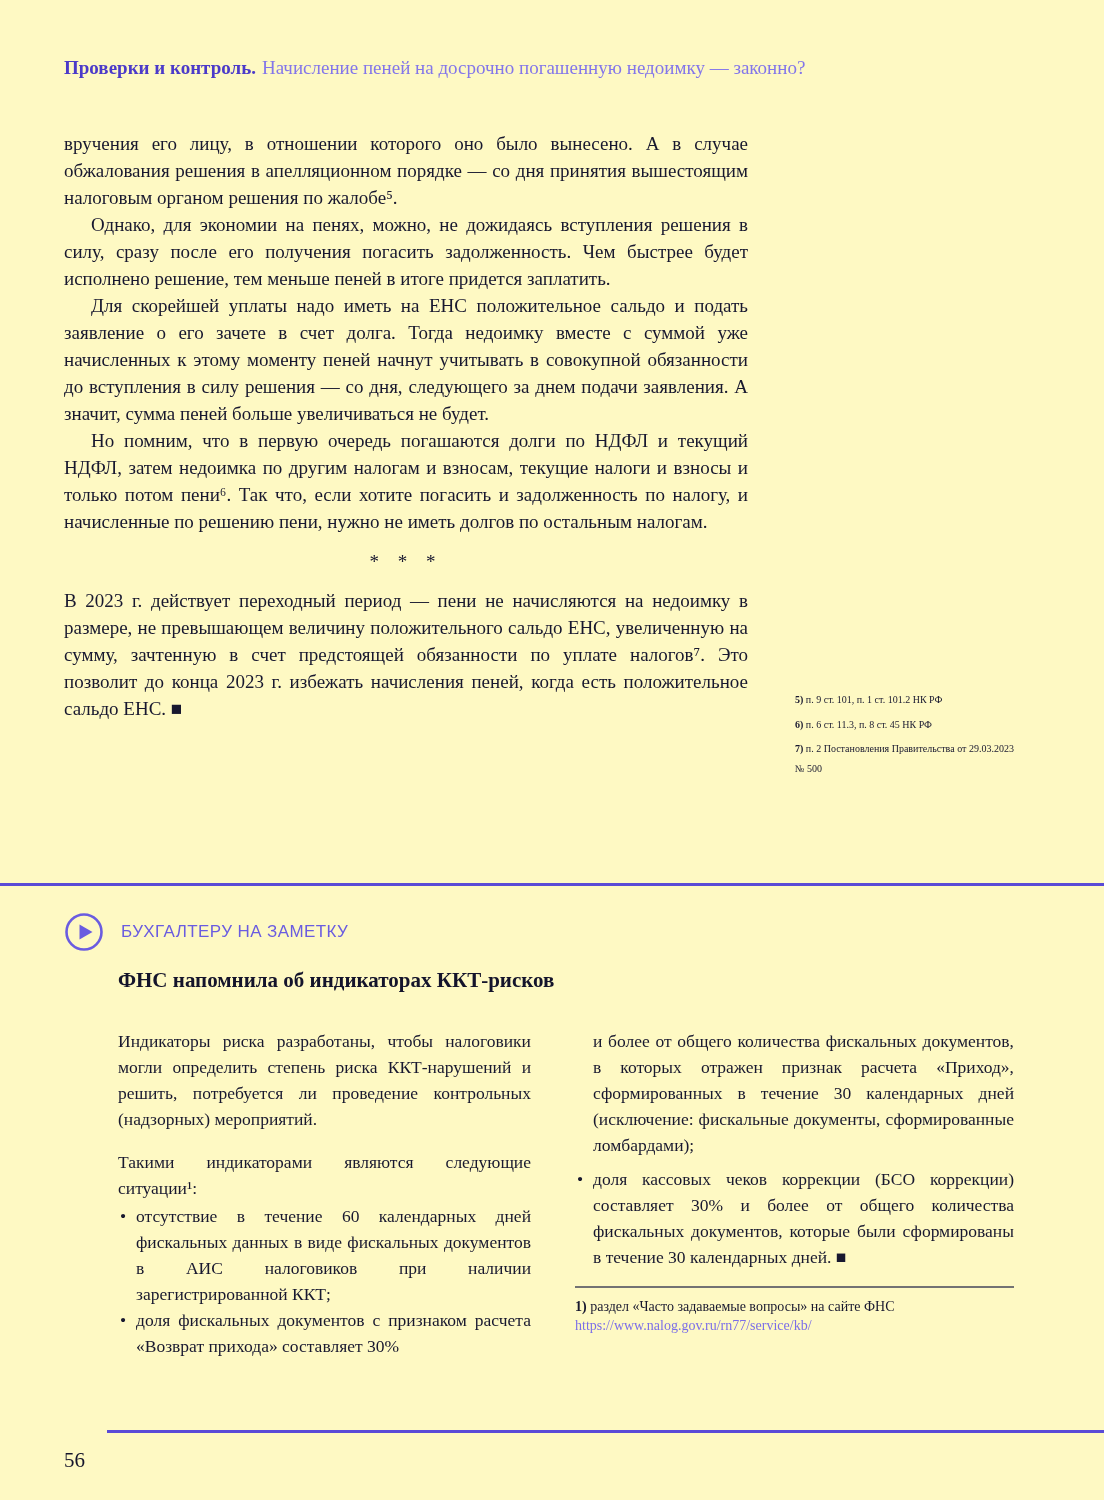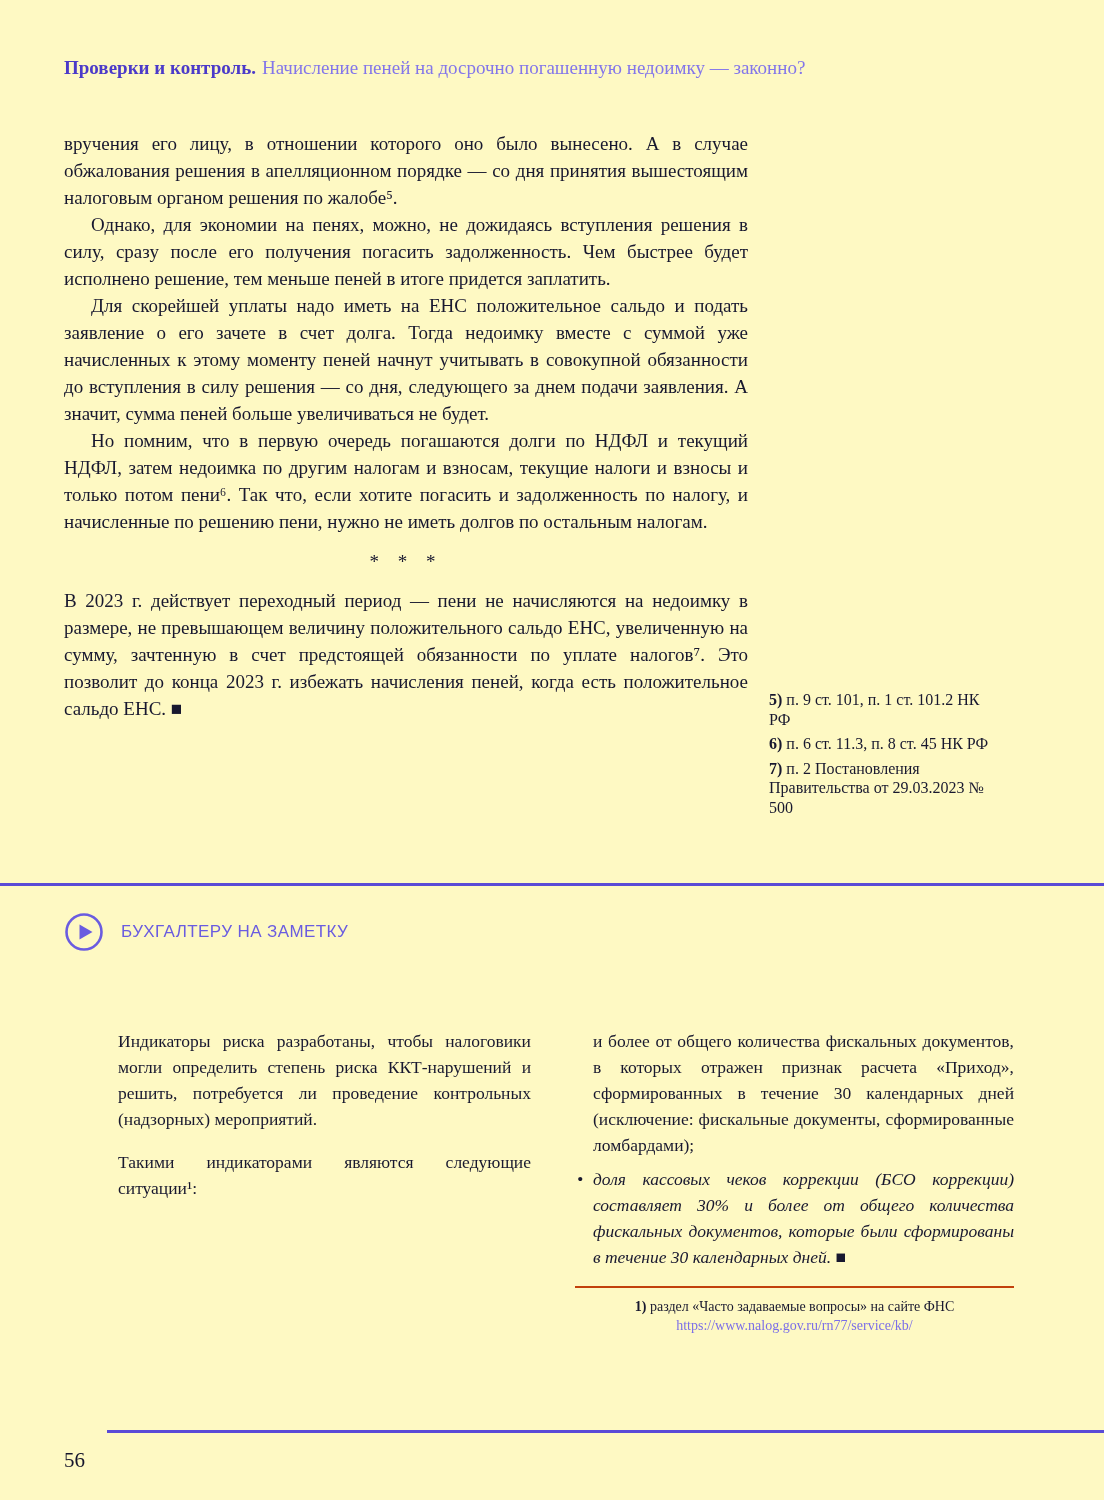--- a/index.html
+++ b/index.html
@@ -19,22 +19,22 @@
   .body-col {
     position:absolute; left:64px; top:130px; width:684px;
     font-size:19px; line-height:27px; text-align:justify; hyphens:auto;
   }
   .body-col p { text-indent:27px; }
   .body-col p.no-indent { text-indent:0; }
   .stars { text-align:center; letter-spacing:7px; margin:13px 0 12px; font-size:19px; }
 
   
   .footnotes {
-    position:absolute; left:769px; top:690px; width:230px;
-    font-size:16px; line-height:19.5px;
+    position:absolute; left:795px; top:690px; width:230px;
+    font-size:10px; line-height:19.5px;
   }
   .fn { margin-bottom:5px; }
   .fn-num { font-weight:bold; }
 
   
   .divider { position:absolute; left:0; top:883px; width:1104px; height:3px; background:#5a4bd6; }
 
   
   .note-head { position:absolute; left:64px; top:912px; display:flex; align-items:center; gap:17px; }
   .play-icon { width:40px; height:40px; display:block; }
@@ -42,28 +42,28 @@
     font-family:"Liberation Sans","DejaVu Sans",sans-serif;
     font-size:17px; color:#6a5ce0; letter-spacing:0.4px;
   }
   .note-heading { position:absolute; left:118px; top:968px; font-size:21px; font-weight:bold; color:#14142b; }
   .note-cols { position:absolute; left:118px; top:1028px; width:896px; display:flex; gap:44px; }
   .ncol { font-size:17.5px; line-height:26px; text-align:justify; hyphens:auto; }
   .ncol-left  { width:413px; }
   .ncol-right { width:439px; }
   .nc-lead { margin-top:17px; }
   .nc-bullets { list-style:none; margin-top:2px; }
-  .nc-bullets li { position:relative; padding-left:18px;font-style:italic; }
+  .nc-bullets li { position:relative; padding-left:18px; }
   .nc-bullets li::before { content:"\2022"; position:absolute; left:2px; }
   .nc-cont { padding-left:18px; }
   .ncol-right .nc-bullets { margin-top:8px; }
 
   .note-fn {
-    margin-top:16px; border-top:2px solid #c2410c; padding-top:9px;
-    font-size:14px; line-height:19px; text-align:center;
+    margin-top:16px; border-top:2px solid #737373; padding-top:9px;
+    font-size:14px; line-height:19px; text-align:left;
   }
   .note-fn a { color:#7b6ee8; text-decoration:none; }
 
   
   .bottom-rule { position:absolute; left:107px; top:1430px; width:997px; height:3px; background:#5a4bd6; }
   .page-number { position:absolute; left:64px; top:1448px; font-size:21px; color:#14142b; }
 </style>
 </head>
 <body>
 
@@ -100,25 +100,30 @@
   <div class="divider"></div>
 
   <div class="note-head">
     <svg class="play-icon" viewBox="0 0 40 40" aria-hidden="true">
       <circle cx="20" cy="20" r="17.5" fill="none" stroke="#6a5ce0" stroke-width="2.6"></circle>
       <path d="M15.5 12.5 L28.5 20 L15.5 27.5 Z" fill="#6a5ce0"></path>
     </svg>
     <span class="note-label">БУХГАЛТЕРУ НА ЗАМЕТКУ</span>
   </div>
 
+  <h2 class="note-heading">ФНС напомнила об индикаторах ККТ-рисков</h2>
 
   <div class="note-cols">
     <div class="ncol ncol-left">
       <p>Индикаторы риска разработаны, чтобы налоговики могли определить степень риска ККТ-нарушений и решить, потребуется ли проведение контрольных (надзорных) мероприятий.</p>
       <p class="nc-lead">Такими индикаторами являются следующие ситуации¹:</p>
+      <ul class="nc-bullets">
+        <li>отсутствие в течение 60 календарных дней фискальных данных в виде фискальных документов в АИС налоговиков при наличии зарегистрированной ККТ;</li>
+        <li>доля фискальных документов с признаком расчета «Возврат прихода» составляет 30%</li>
+      </ul>
     </div>
     <div class="ncol ncol-right">
       <p class="nc-cont">и более от общего количества фискальных документов, в которых отражен признак расчета «Приход», сформированных в течение 30 календарных дней (исключение: фискальные документы, сформированные ломбардами);</p>
       <ul class="nc-bullets">
         <li>доля кассовых чеков коррекции (БСО коррекции) составляет 30% и более от общего количества фискальных документов, которые были сформированы в течение 30 календарных дней. ■</li>
       </ul>
       <div class="note-fn">
         <span class="fn-num">1)</span>
         <span>раздел «Часто задаваемые вопросы» на сайте ФНС</span><br>
         <a>https://www.nalog.gov.ru/rn77/service/kb/</a>

